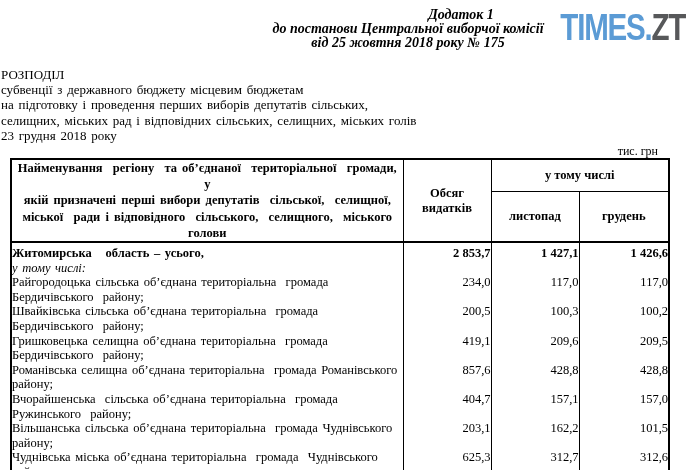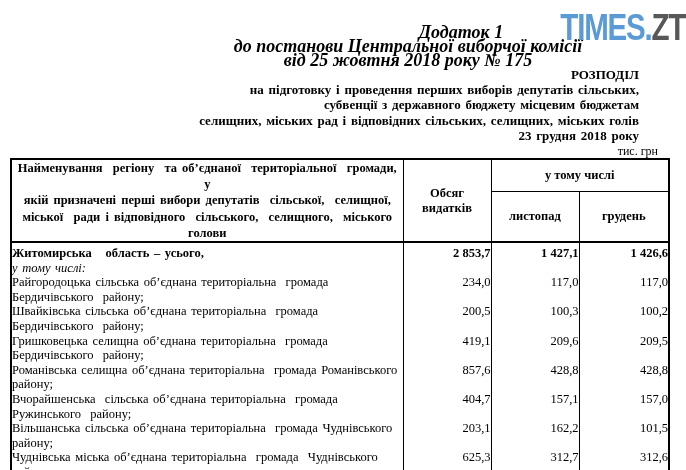--- a/index.html
+++ b/index.html
@@ -5,40 +5,40 @@
   html,body{margin:0;padding:0}
   body{
     width:686px;height:470px;background:#ffffff;color:#000;
     font-family:"Liberation Serif",serif;
     position:relative;overflow:hidden;
   }
   .page{position:absolute;inset:0;background:#fff}
 
   
   .annex{
-    position:absolute;top:25px;left:230px;width:356px;
+    position:absolute;top:8px;left:230px;width:356px;
     text-align:center;font-weight:bold;font-style:italic;
-    font-size:18px;line-height:14px;
+    font-size:14px;line-height:14px;
   }
   .annex-l1{padding-left:106px}
 
   
   .logo{
     position:absolute;top:9px;right:1px;
     font-family:"Liberation Sans",sans-serif;font-weight:bold;
     font-size:36px;line-height:38px;letter-spacing:-1.5px;
     transform:scaleX(.82);transform-origin:100% 0;white-space:nowrap;
   }
   .logo-blue{color:#5b9bd5}
   .logo-gray{color:#57585a}
 
   
   .title{
     position:absolute;top:67px;left:1px;width:638px;
-    text-align:right;font-weight:bold;font-size:13px;line-height:15.2px;
+    text-align:left;font-weight:normal;font-size:13px;line-height:15.2px;
     word-spacing:1.5px;
   }
 
   .unit{position:absolute;top:144px;right:28px;font-size:12px}
 
   
   table.dist{
     position:absolute;top:158px;left:10px;width:658px;
     border-collapse:collapse;table-layout:fixed;
     border:2px solid #000;
@@ -76,22 +76,22 @@
   <div class="annex">
     <div class="annex-l1">Додаток 1</div>
     <div>до постанови Центральної виборчої комісії</div>
     <div>від 25 жовтня 2018 року № 175</div>
   </div>
 
   <div class="logo"><span class="logo-blue">TIMES.</span><span class="logo-gray">ZT</span></div>
 
   <div class="title">
     <div>РОЗПОДІЛ</div>
+    <div>субвенції з державного бюджету місцевим бюджетам</div>
     <div>на підготовку і проведення перших виборів депутатів сільських,</div>
-    <div>субвенції з державного бюджету місцевим бюджетам</div>
     <div>селищних, міських рад і відповідних сільських, селищних, міських голів</div>
     <div>23 грудня 2018 року</div>
   </div>
 
   <div class="unit">тис. грн</div>
 
   <table class="dist">
     <colgroup>
         <col class="c1">
         <col class="c2">

